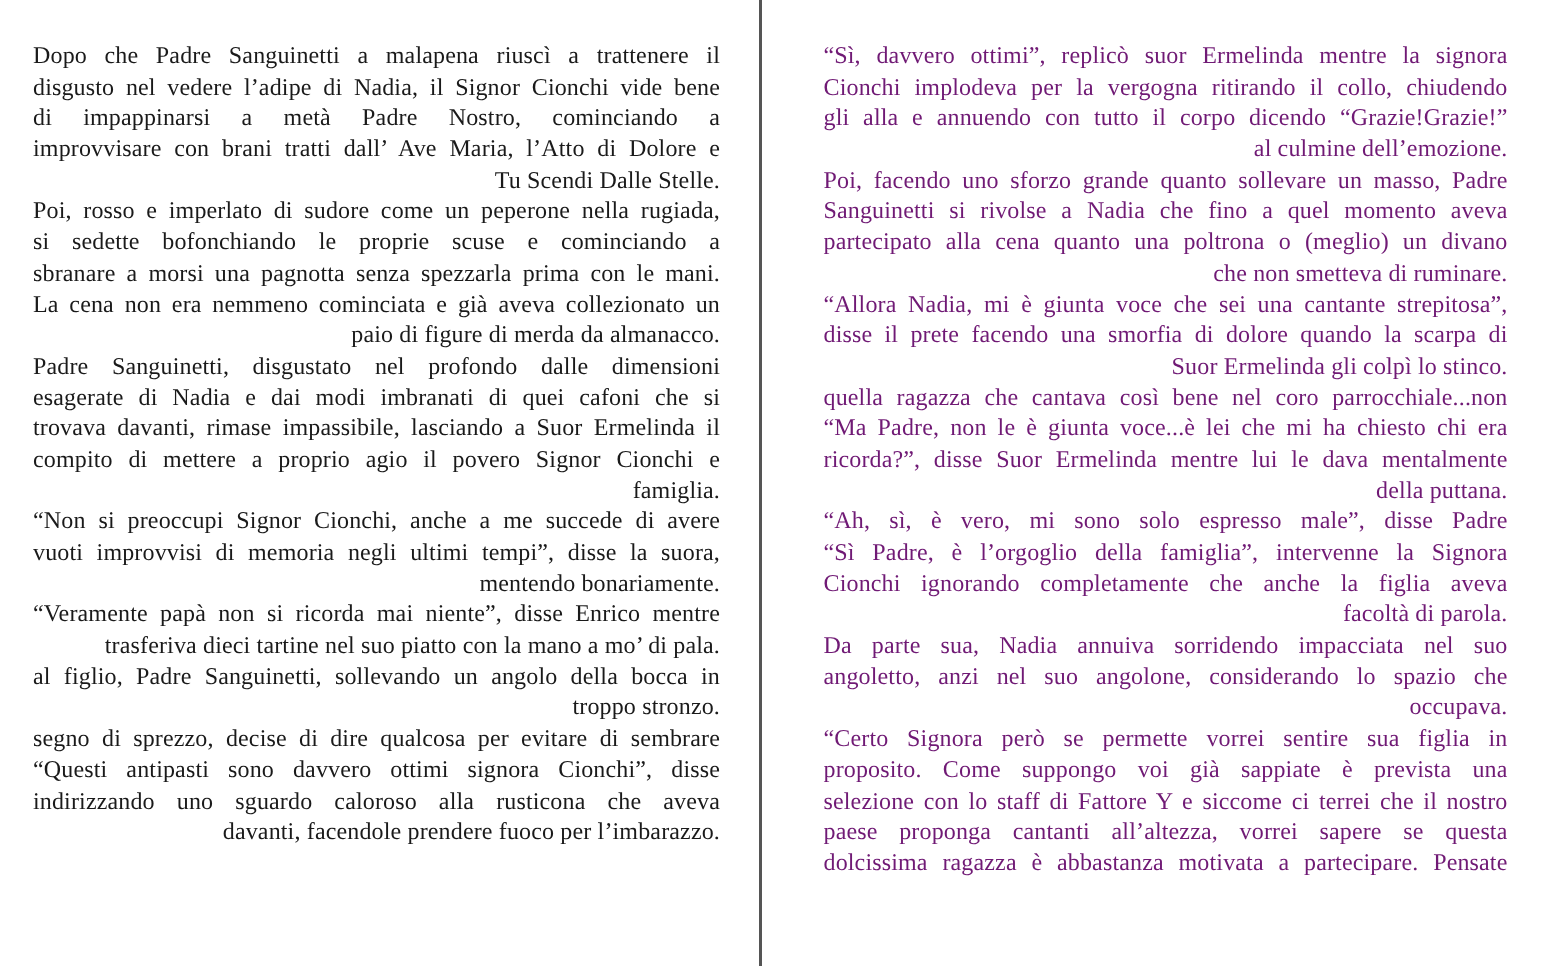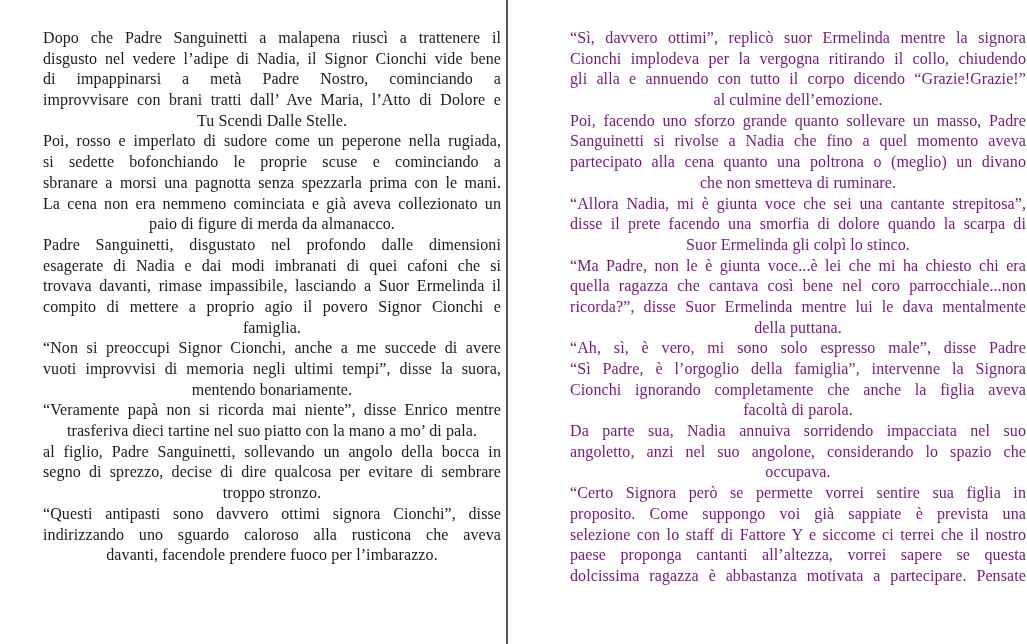--- a/index.html
+++ b/index.html
@@ -17,21 +17,20 @@
     position: relative;
     width: 1027px;
     height: 644px;
     background: #ffffff;
   }
   .page {
     position: absolute;
     top: 0;
     height: 620px;
     background: #ffffff;
-    margin-left: 21px;
   }
   .page-left  { left: 0;     width: 506px; }
   .page-right { left: 508px; width: 519px; }
   .divider {
     position: absolute;
     top: 0;
     left: 506px;
     width: 2px;
     height: 644px;
     background: #555555;
@@ -40,21 +39,21 @@
     position: absolute;
     top: 28px;
     font-size: 16px;
     line-height: 20.7px;
     color: #1a1a1a;
     letter-spacing: 0.1px;
   }
   #col-left  { left: 22px; width: 458px; }
   #col-right { left: 41px; width: 456px; }  
   .line {
-    text-align: center;
+    text-align: right;
     white-space: normal;
     overflow: hidden;
     max-height: 20.7px;
   }
   .line.just {
     text-align: justify;
     text-align-last: justify;
     text-justify: inter-word;
   }
 </style>
@@ -78,43 +77,43 @@
         <div class="line just">esagerate di Nadia e dai modi imbranati di quei cafoni che si</div>
         <div class="line just">trovava davanti, rimase impassibile, lasciando a Suor Ermelinda il</div>
         <div class="line just">compito di mettere a proprio agio il povero Signor Cionchi e</div>
         <div class="line">famiglia.</div>
         <div class="line just">“Non si preoccupi Signor Cionchi, anche a me succede di avere</div>
         <div class="line just">vuoti improvvisi di memoria negli ultimi tempi”, disse la suora,</div>
         <div class="line">mentendo bonariamente.</div>
         <div class="line just">“Veramente papà non si ricorda mai niente”, disse Enrico mentre</div>
         <div class="line">trasferiva dieci tartine nel suo piatto con la mano a mo’ di pala.</div>
         <div class="line just">al figlio, Padre Sanguinetti, sollevando un angolo della bocca in</div>
+        <div class="line">troppo stronzo.</div>
         <div class="line just">segno di sprezzo, decise di dire qualcosa per evitare di sembrare</div>
-        <div class="line">troppo stronzo.</div>
         <div class="line just">“Questi antipasti sono davvero ottimi signora Cionchi”, disse</div>
         <div class="line just">indirizzando uno sguardo caloroso alla rusticona che aveva</div>
         <div class="line">davanti, facendole prendere fuoco per l’imbarazzo.</div>
       </div>
   </div>
   <div class="divider" style="background: rgb(85, 85, 85);"></div>
   <div class="page page-right">
     <div class="text-block" id="col-right" style="color: #701a75;">
         <div class="line just">“Sì, davvero ottimi”, replicò suor Ermelinda mentre la signora</div>
         <div class="line just">Cionchi implodeva per la vergogna ritirando il collo, chiudendo</div>
         <div class="line just">gli alla e annuendo con tutto il corpo dicendo “Grazie!Grazie!”</div>
         <div class="line">al culmine dell’emozione.</div>
         <div class="line just">Poi, facendo uno sforzo grande quanto sollevare un masso, Padre</div>
         <div class="line just">Sanguinetti si rivolse a Nadia che fino a quel momento aveva</div>
         <div class="line just">partecipato alla cena quanto una poltrona o (meglio) un divano</div>
         <div class="line">che non smetteva di ruminare.</div>
         <div class="line just">“Allora Nadia, mi è giunta voce che sei una cantante strepitosa”,</div>
         <div class="line just">disse il prete facendo una smorfia di dolore quando la scarpa di</div>
         <div class="line">Suor Ermelinda gli colpì lo stinco.</div>
+        <div class="line just">quella ragazza che cantava così bene nel coro parrocchiale...non</div>
         <div class="line just">“Ma Padre, non le è giunta voce...è lei che mi ha chiesto chi era</div>
-        <div class="line just">quella ragazza che cantava così bene nel coro parrocchiale...non</div>
         <div class="line just">ricorda?”, disse Suor Ermelinda mentre lui le dava mentalmente</div>
         <div class="line">della puttana.</div>
         <div class="line just">“Ah, sì, è vero, mi sono solo espresso male”, disse Padre</div>
         <div class="line just">“Sì Padre, è l’orgoglio della famiglia”, intervenne la Signora</div>
         <div class="line just">Cionchi ignorando completamente che anche la figlia aveva</div>
         <div class="line">facoltà di parola.</div>
         <div class="line just">Da parte sua, Nadia annuiva sorridendo impacciata nel suo</div>
         <div class="line just">angoletto, anzi nel suo angolone, considerando lo spazio che</div>
         <div class="line">occupava.</div>
         <div class="line just">“Certo Signora però se permette vorrei sentire sua figlia in</div>

